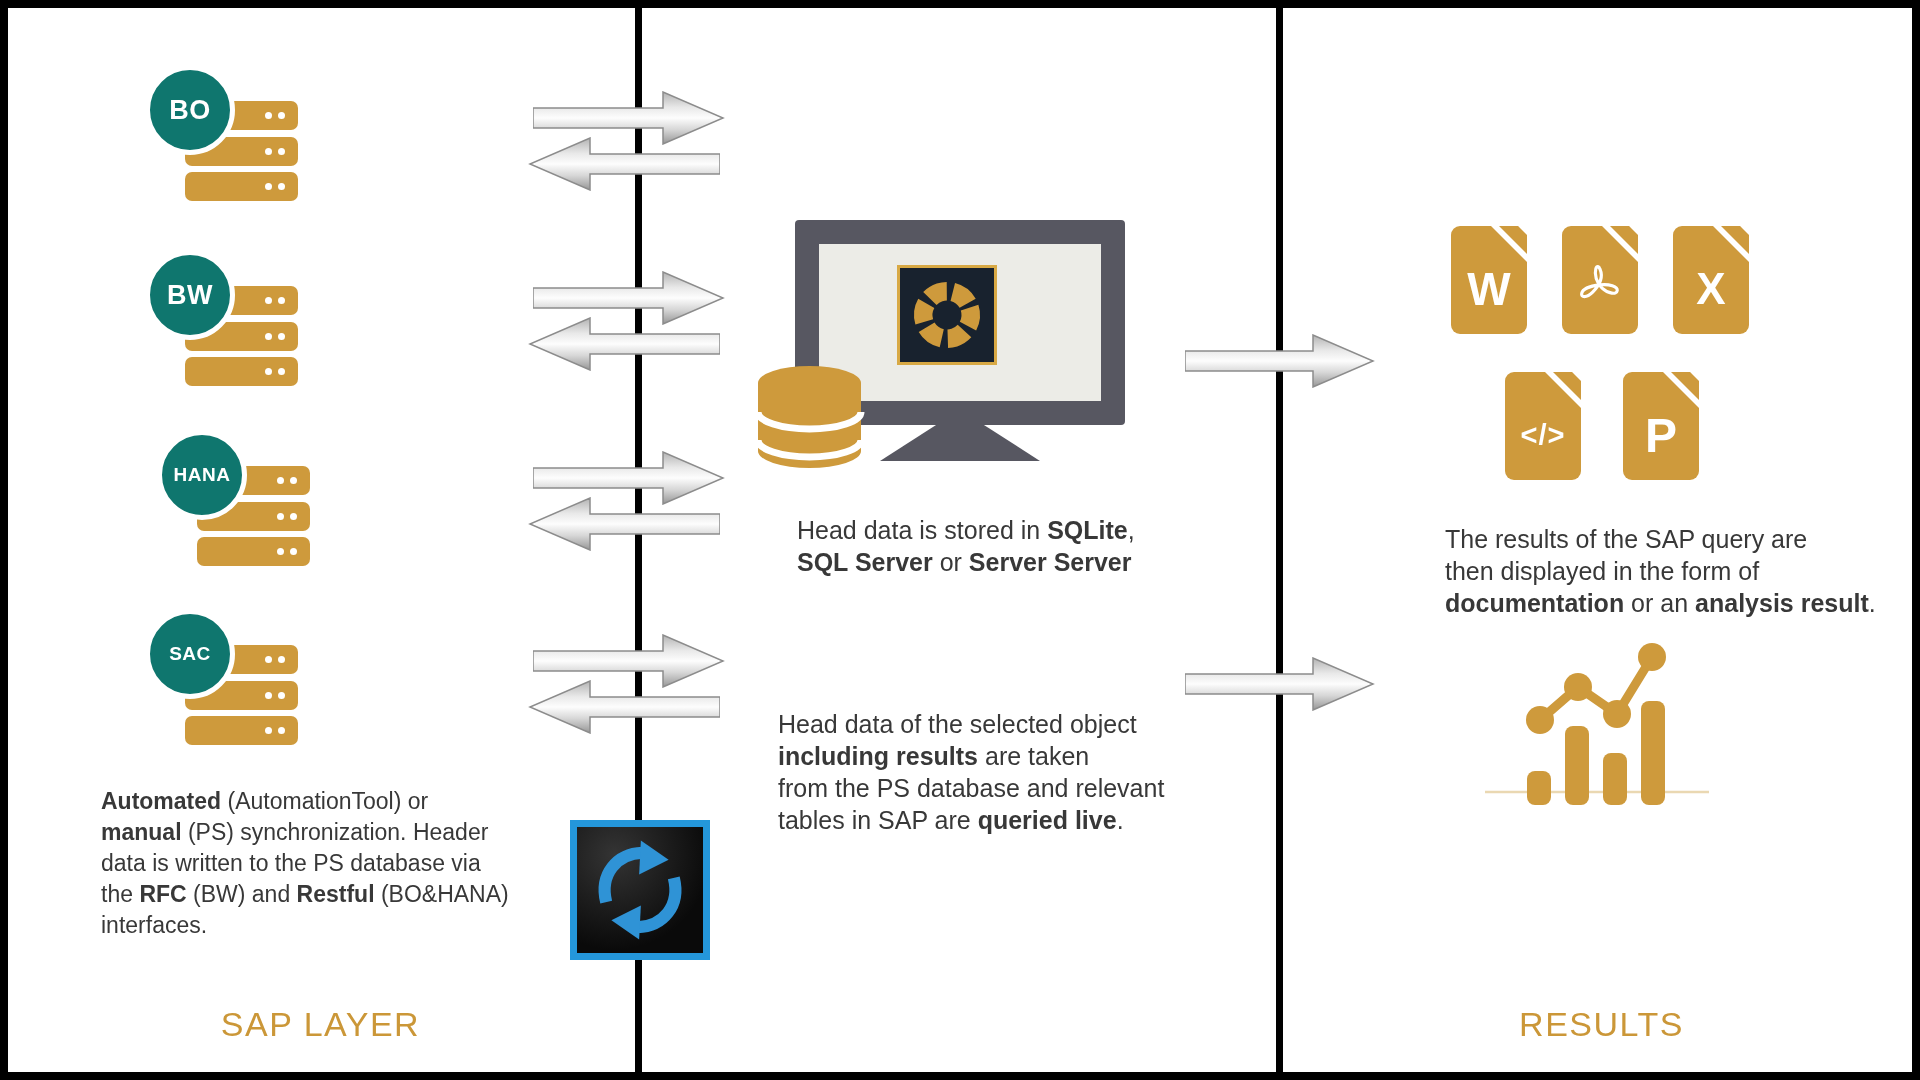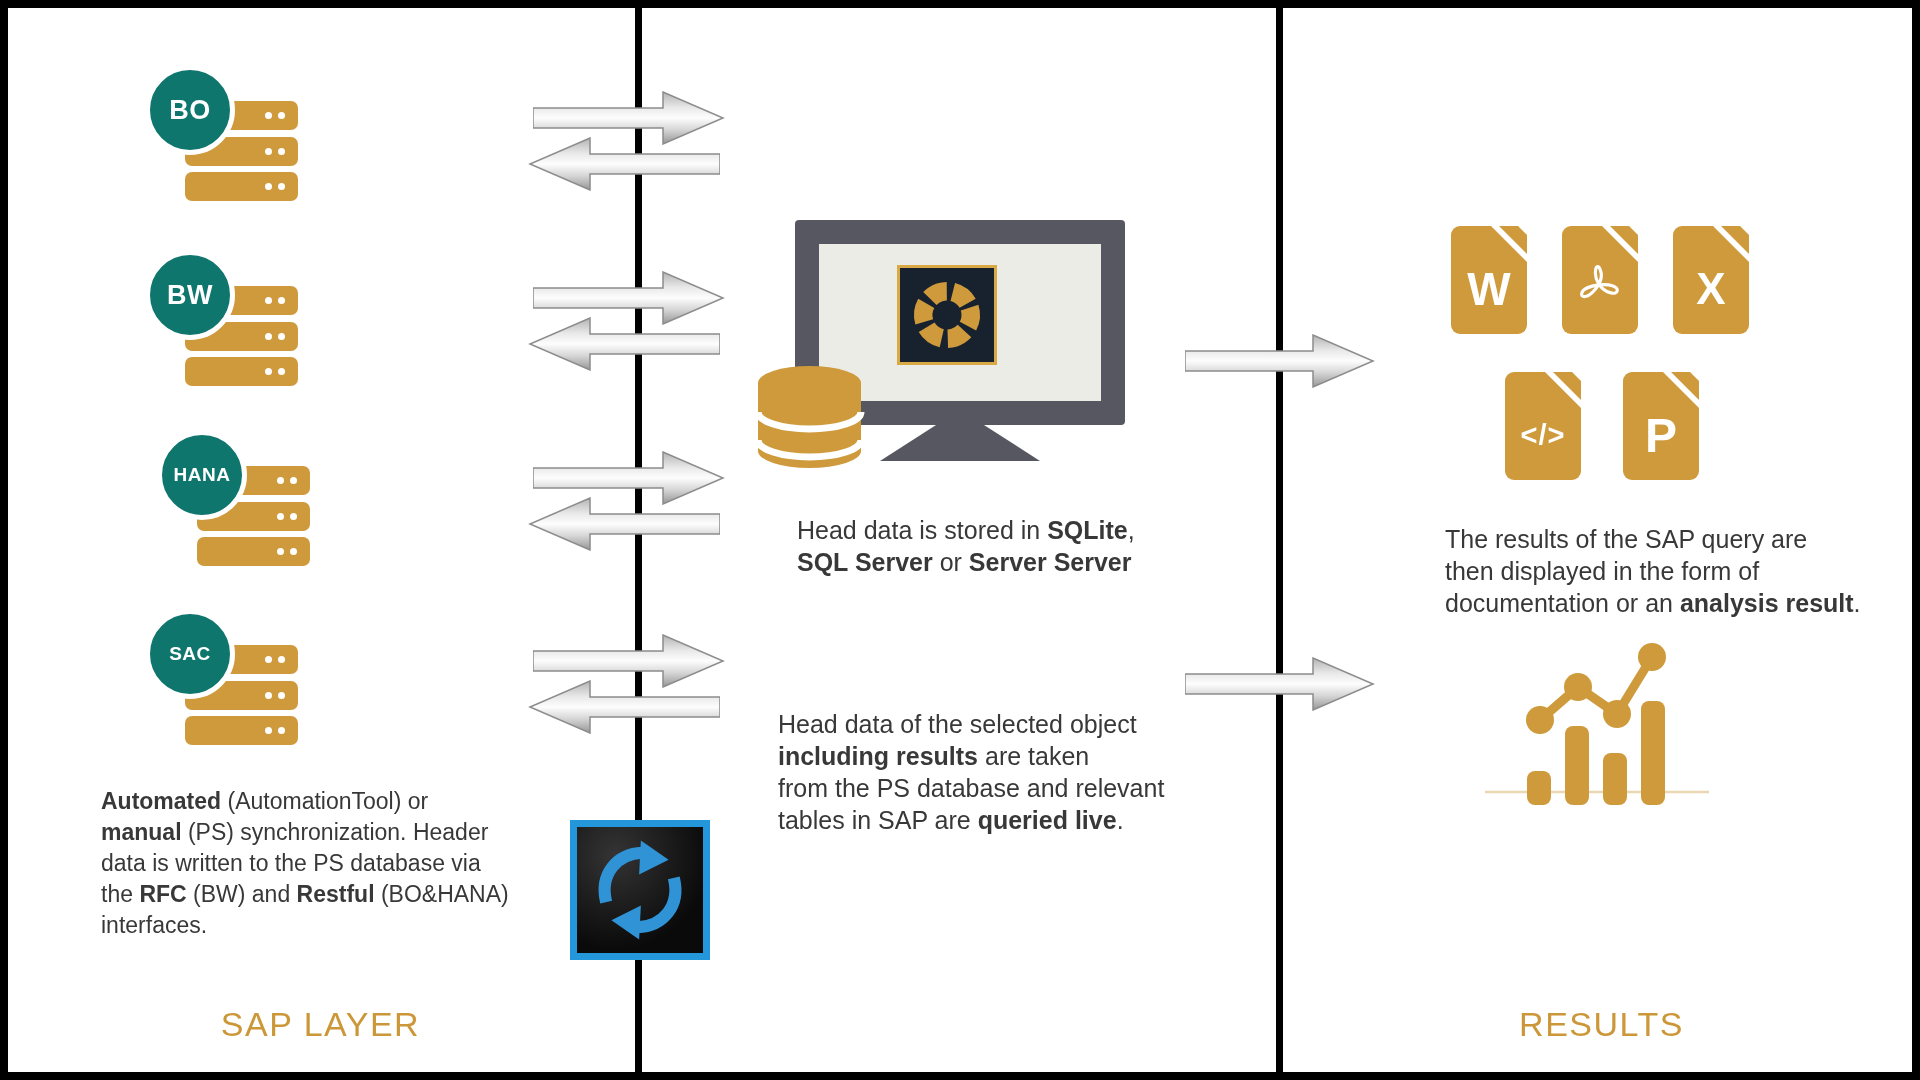--- a/index.html
+++ b/index.html
@@ -255,21 +255,21 @@
     <div class="letter code">&lt;/&gt;</div>
   </div>
   <div class="file" style="left:1623px; top:372px">
     <div class="body"></div>
       <div class="flap"></div>
     <div class="letter" style="font-size:48px">P</div>
   </div>
 
   <div class="para" id="results-description"><span>The results of the SAP query are
 then displayed in the form of
-</span><span style="font-weight: 400;">documentation</span><span> or an </span><span style="font-weight: 700;">analysis result</span><span>.</span></div>
+</span><span style="font-weight: 700;">documentation</span><span> or an </span><span style="font-weight: 700;">analysis result</span><span>.</span></div>
 
   <svg class="chart-icon" width="230" height="170" viewBox="0 0 230 170">
     <line x1="2" y1="152" x2="226" y2="152" stroke="#EAD8B2" stroke-width="2.5"></line>
     <rect x="44" y="131" width="24" height="34" rx="8" fill="#CE9A3C"></rect>
     <rect x="82" y="86" width="24" height="79" rx="8" fill="#CE9A3C"></rect>
     <rect x="120" y="113" width="24" height="52" rx="8" fill="#CE9A3C"></rect>
     <rect x="158" y="61" width="24" height="104" rx="8" fill="#CE9A3C"></rect>
     <polyline points="57,80 95,47 134,74 169,17" fill="none" stroke="#CE9A3C" stroke-width="9"></polyline>
     <circle cx="57" cy="80" r="14" fill="#CE9A3C"></circle>
     <circle cx="95" cy="47" r="14" fill="#CE9A3C"></circle>

